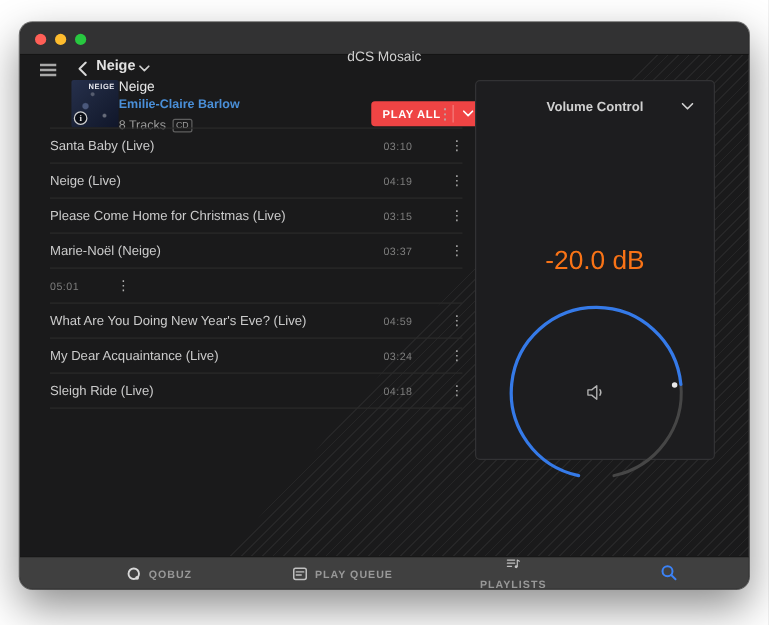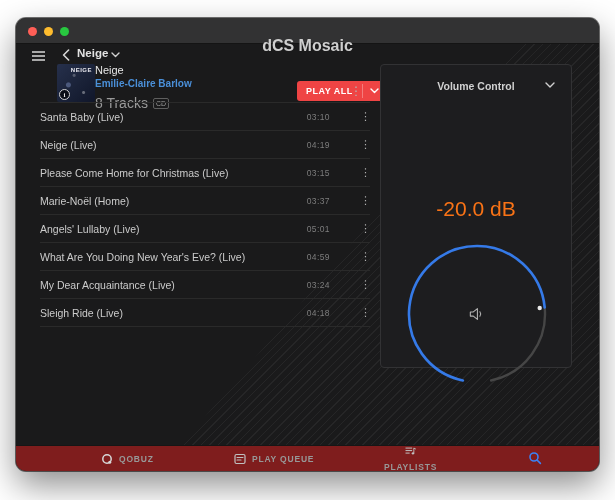--- a/index.html
+++ b/index.html
@@ -11,21 +11,21 @@
             box-shadow:0 14px 34px rgba(0,0,0,.45), 0 0 0 1px rgba(0,0,0,.55); }
 
   
   .titlebar { position:absolute; left:0; top:0; right:0; height:26px;
               background:#323233; border-radius:10px 10px 0 0;
               display:flex; align-items:center; justify-content:center;
               border-bottom:1px solid #141414; }
   .traffic { position:absolute; left:12px; top:0; height:26px; display:flex; align-items:center; gap:7px; }
   .tl { width:9px; height:9px; border-radius:50%; }
   .tl.red{ background:#ff5f57; } .tl.yellow{ background:#febc2e; } .tl.green{ background:#28c840; }
-  .win-title { font-size:16px; font-weight:700; color:#cfcfcf;margin-top:31px; }
+  .win-title { font-size:11px; font-weight:400; color:#cfcfcf;margin-top:31px; }
 
   
   .content { position:absolute; left:0; top:26px; width:583px; height:401px; overflow:hidden; }
   .hatch { position:absolute; inset:0;
            background:repeating-linear-gradient(135deg, rgba(255,255,255,.05) 0 1px, transparent 1px 6px);
            clip-path:polygon(165px 401px, 505px 0px, 583px 0px, 583px 401px); }
 
   
   .hamburger { position:absolute; left:16px; top:7px; width:13px; height:11px; cursor:pointer; }
   .hamburger i { display:block; height:1.5px; background:#a8a8a8; margin-bottom:2.6px; }
@@ -42,21 +42,21 @@
            linear-gradient(135deg,#26304c 0%, #1a2238 55%, #10162a 100%); }
   .art-word { position:absolute; right:3px; top:3px; font-size:6px; letter-spacing:.5px;
               color:#e8e8ee; font-weight:700; }
   .art-info { position:absolute; left:2px; bottom:2px; width:11px; height:11px; border-radius:50%;
               background:#0b0e16; border:1px solid #cfcfcf; color:#e6e6e6; font-size:7px;
               font-weight:700; display:flex; align-items:center; justify-content:center;
               font-family:"Liberation Serif", serif; }
   .alb-title { position:absolute; left:79px; top:20px; font-size:11px; color:#e6e6e6; font-weight:400; }
   .alb-artist { position:absolute; left:79px; top:34px; font-size:10px; color:#4a8fd8; font-weight:700; cursor:pointer; }
   .alb-meta { position:absolute; left:79px; top:51px; display:flex; align-items:center; gap:5px; }
-  .alb-tracks { font-size:14px; color:#9a9a9a; }
+  .alb-tracks { font-size:10px; color:#9a9a9a; }
   .cd-badge { font-size:7px; color:#9f9f9f; border:1px solid #5f5f5f; border-radius:2px;
               padding:0 2px; line-height:9px; }
 
   .playall { position:absolute; left:269px; top:37px; height:20px; display:flex; align-items:stretch;
              background:#ef4444; border-radius:3px; cursor:pointer; overflow:hidden;margin-left:12px; }
   .playall .lbl { display:flex; align-items:center; padding:0 9px; font-size:9px; font-weight:700;
                   letter-spacing:.5px; color:#ffffff; }
   .playall .sep { width:1px; background:rgba(255,255,255,.3); margin:3px 0; }
   .playall .chev { display:flex; align-items:center; padding:0 7px; }
   .hdr-more { position:absolute; left:334px; top:38px; width:12px; height:18px; color:#b5b5b5;
@@ -74,21 +74,21 @@
             background:#1d1d1f; border:1px solid #323234; border-radius:4px; }
   .vp-title { position:absolute; left:0; right:0; top:15px; text-align:center;
               font-size:10.5px; font-weight:700; color:#d0d0d0; }
   .vp-chev { position:absolute; right:16px; top:17px; cursor:pointer; }
   .db { position:absolute; left:0; right:0; top:132px; text-align:center;
         font-size:21px; color:#f97316; }
   .knob { position:absolute; left:21px; top:174px; width:150px; height:150px; cursor:pointer; }
   .spk { position:absolute; left:86px; top:239px; width:20px; height:20px; cursor:pointer; }
 
   
-  .bottombar { position:absolute; left:0; bottom:0; right:0; height:26px; background:#7f1d1d;
+  .bottombar { position:absolute; left:0; bottom:0; right:0; height:26px; background:#404040;
                border-top:1px solid #161616; border-radius:0 0 10px 10px; }
   .bb-item { position:absolute; top:0; height:26px; display:flex; align-items:center; gap:6px; cursor:pointer; }
   .bb-label { font-size:8.5px; font-weight:700; letter-spacing:.8px; color:#989898; }
   .bb-qobuz { left:85px; } .bb-queue { left:218px; } .bb-playlists { left:368px;flex-direction:column; }
   .bb-search { position:absolute; left:512px; top:5px; width:16px; height:16px; cursor:pointer; }
 
   svg { display:block; }
 </style>
 </head>
 <body>
@@ -156,26 +156,25 @@
         <span class="t">Neige (Live)</span>
         <span class="d">04:19</span>
         <span class="m">⋮</span>
       </div>
       <div class="trow">
         <span class="t">Please Come Home for Christmas (Live)</span>
         <span class="d">03:15</span>
         <span class="m">⋮</span>
       </div>
       <div class="trow">
-        <span class="t">Marie-Noël (Home)</span>
+        <span class="t">Marie-Noël (Neige)</span>
         <span class="d">03:37</span>
         <span class="m">⋮</span>
       </div>
       <div class="trow">
-        <span class="t">Angels' Lullaby (Live)</span>
         <span class="d">05:01</span>
         <span class="m">⋮</span>
       </div>
       <div class="trow">
         <span class="t">What Are You Doing New Year's Eve? (Live)</span>
         <span class="d">04:59</span>
         <span class="m">⋮</span>
       </div>
       <div class="trow">
         <span class="t">My Dear Acquaintance (Live)</span>

